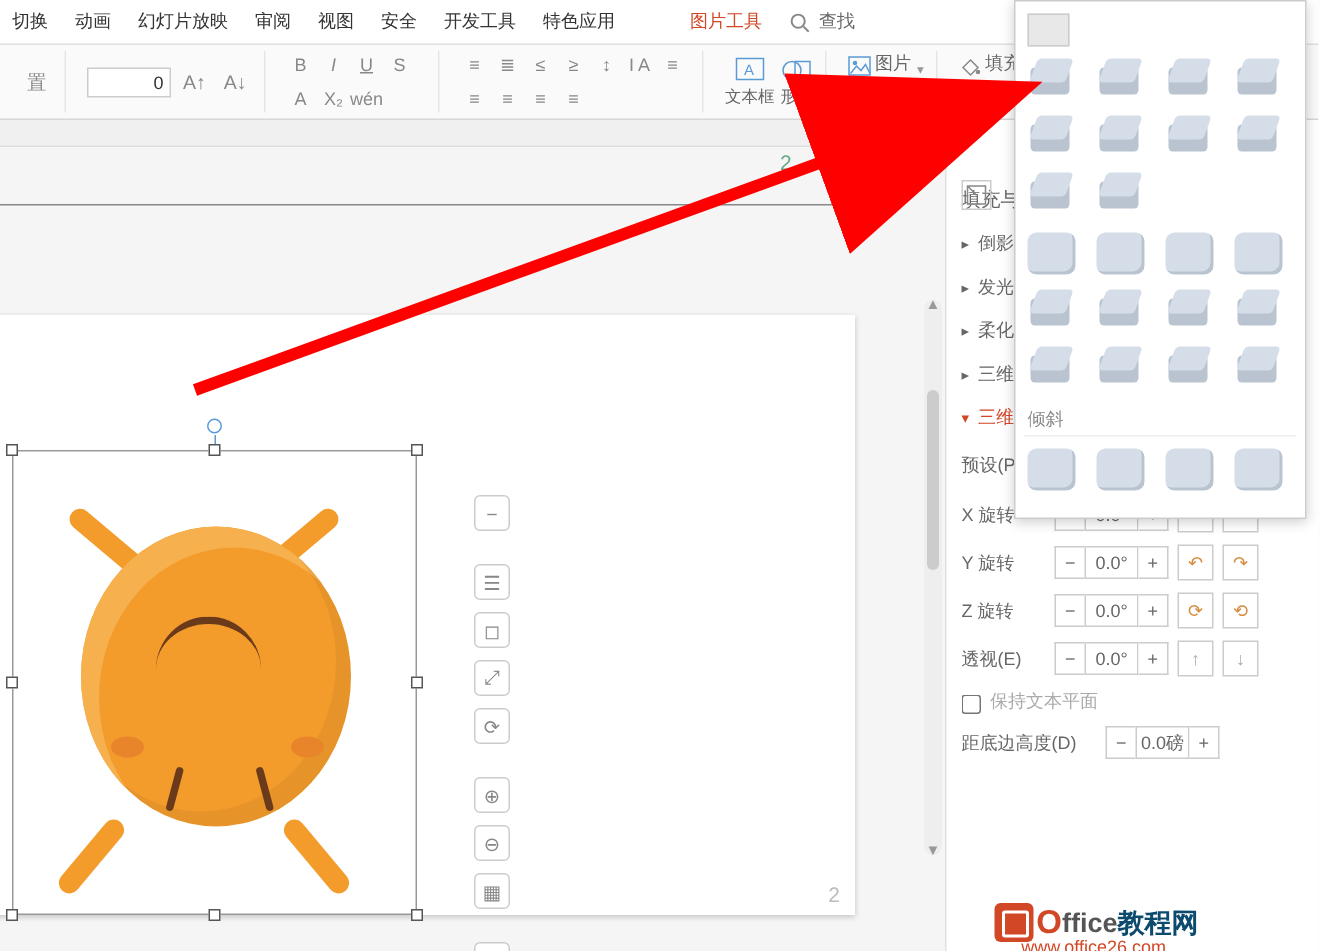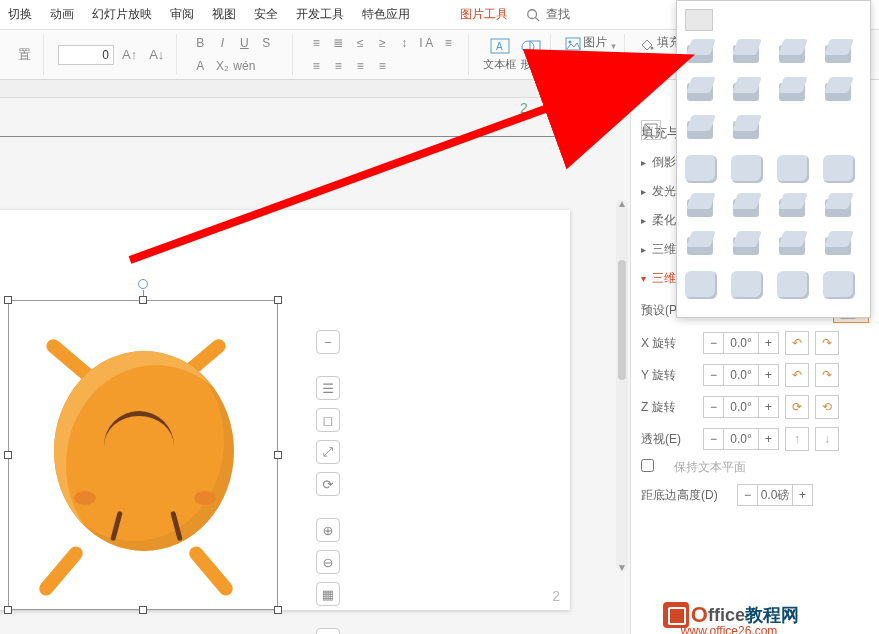--- a/index.html
+++ b/index.html
@@ -65,21 +65,21 @@
   .acc .tri { font-size:10px;}
   .row { display:flex; align-items:center; gap:6px; padding:4px 4px; color:#666;}
   .row .lab { width:56px;}
   .numbox { display:flex; align-items:center;}
   .numbox .seg { border:1px solid #ccc; height:22px; display:flex; align-items:center; justify-content:center; background:#fff;}
   .numbox .dec{width:20px;border-right:none;} .numbox .val{width:36px;} .numbox .inc{width:20px;border-left:none;}
   .sqbtn { width:24px; height:24px; border:1px solid #ccc; display:flex; align-items:center; justify-content:center; color:#d88b3e; background:#fff;}
   .sqbtn.gray{color:#aaa;}
   .presetbtn { width:36px; height:26px; border:1px solid #e59148; background:#fff1e2; display:flex; align-items:center; justify-content:center;}
   .presetbtn .inner{width:18px;height:18px;background:#e6e6e6;border:1px solid #bbb;border-radius:3px;}
-  .chk { display:flex; align-items:flex-start; gap:20px; color:#aaa; padding:4px;}
+  .chk { display:flex; align-items:flex-end; gap:6px; color:#aaa; padding:4px;}
   .chk input{margin:0;}
 
   
   .dropdown { position:absolute; top:0; left:676px; width:195px; background:#fff; border:1px solid #ccc; box-shadow:0 2px 8px rgba(0,0,0,.2); z-index:50; padding:4px 6px 10px;}
   .dropdown .toprow { display:flex; justify-content:flex-start; padding:4px 2px;}
   .dropdown .none { width:28px; height:22px; background:#e8e8e8; border:1px solid #ccc;}
   .dropdown .secthdr { color:#888; font-size:12px; padding:4px 2px 2px; border-bottom:1px solid #eee; margin-bottom:4px;}
   .grid { display:flex; flex-wrap:wrap; gap:10px 14px; padding:4px 2px 8px;}
   .shape3d { width:32px; height:28px; position:relative; cursor:pointer;}
   .shape3d .top { position:absolute; top:0; left:4px; width:24px; height:16px; background:#d5dee8; transform:skewX(-20deg); border-radius:3px;}
@@ -454,20 +454,21 @@
       </div>
     <div class="shape3d">
         <div class="side"></div>
         <div class="top"></div>
       </div>
     <div class="shape3d">
         <div class="side"></div>
         <div class="top"></div>
       </div>
   </div>
+  <div class="secthdr">倾斜</div>
   <div class="grid">
     <div class="flat"></div>
     <div class="flat"></div>
     <div class="flat"></div>
     <div class="flat"></div>
   </div>
 </div>
 
 <svg class="arrow-svg" viewBox="0 0 620 250">
   <defs>

